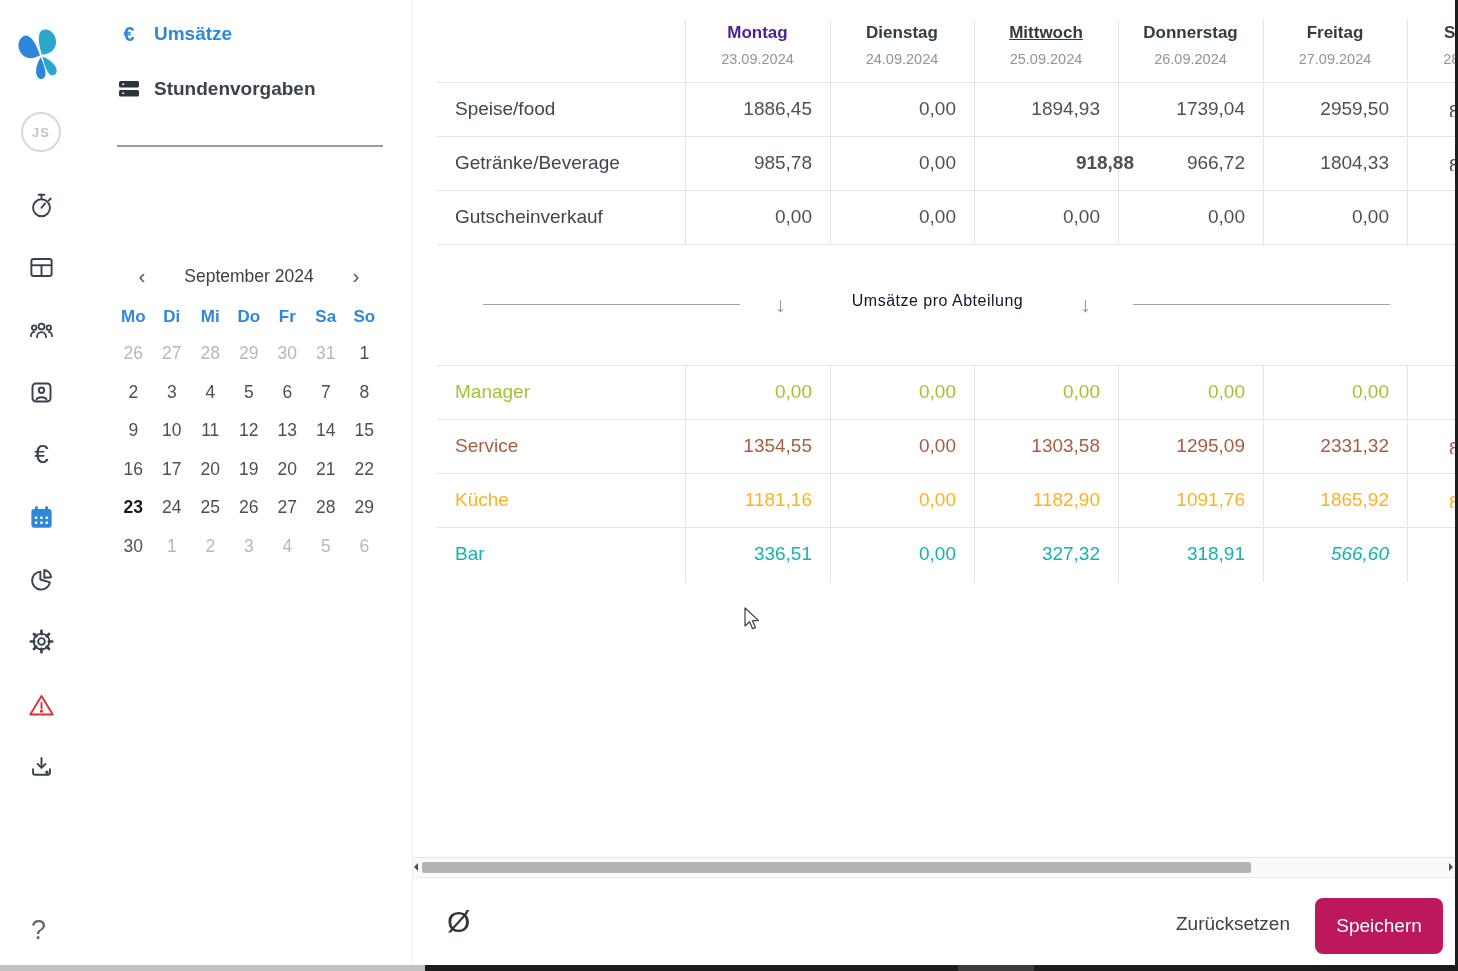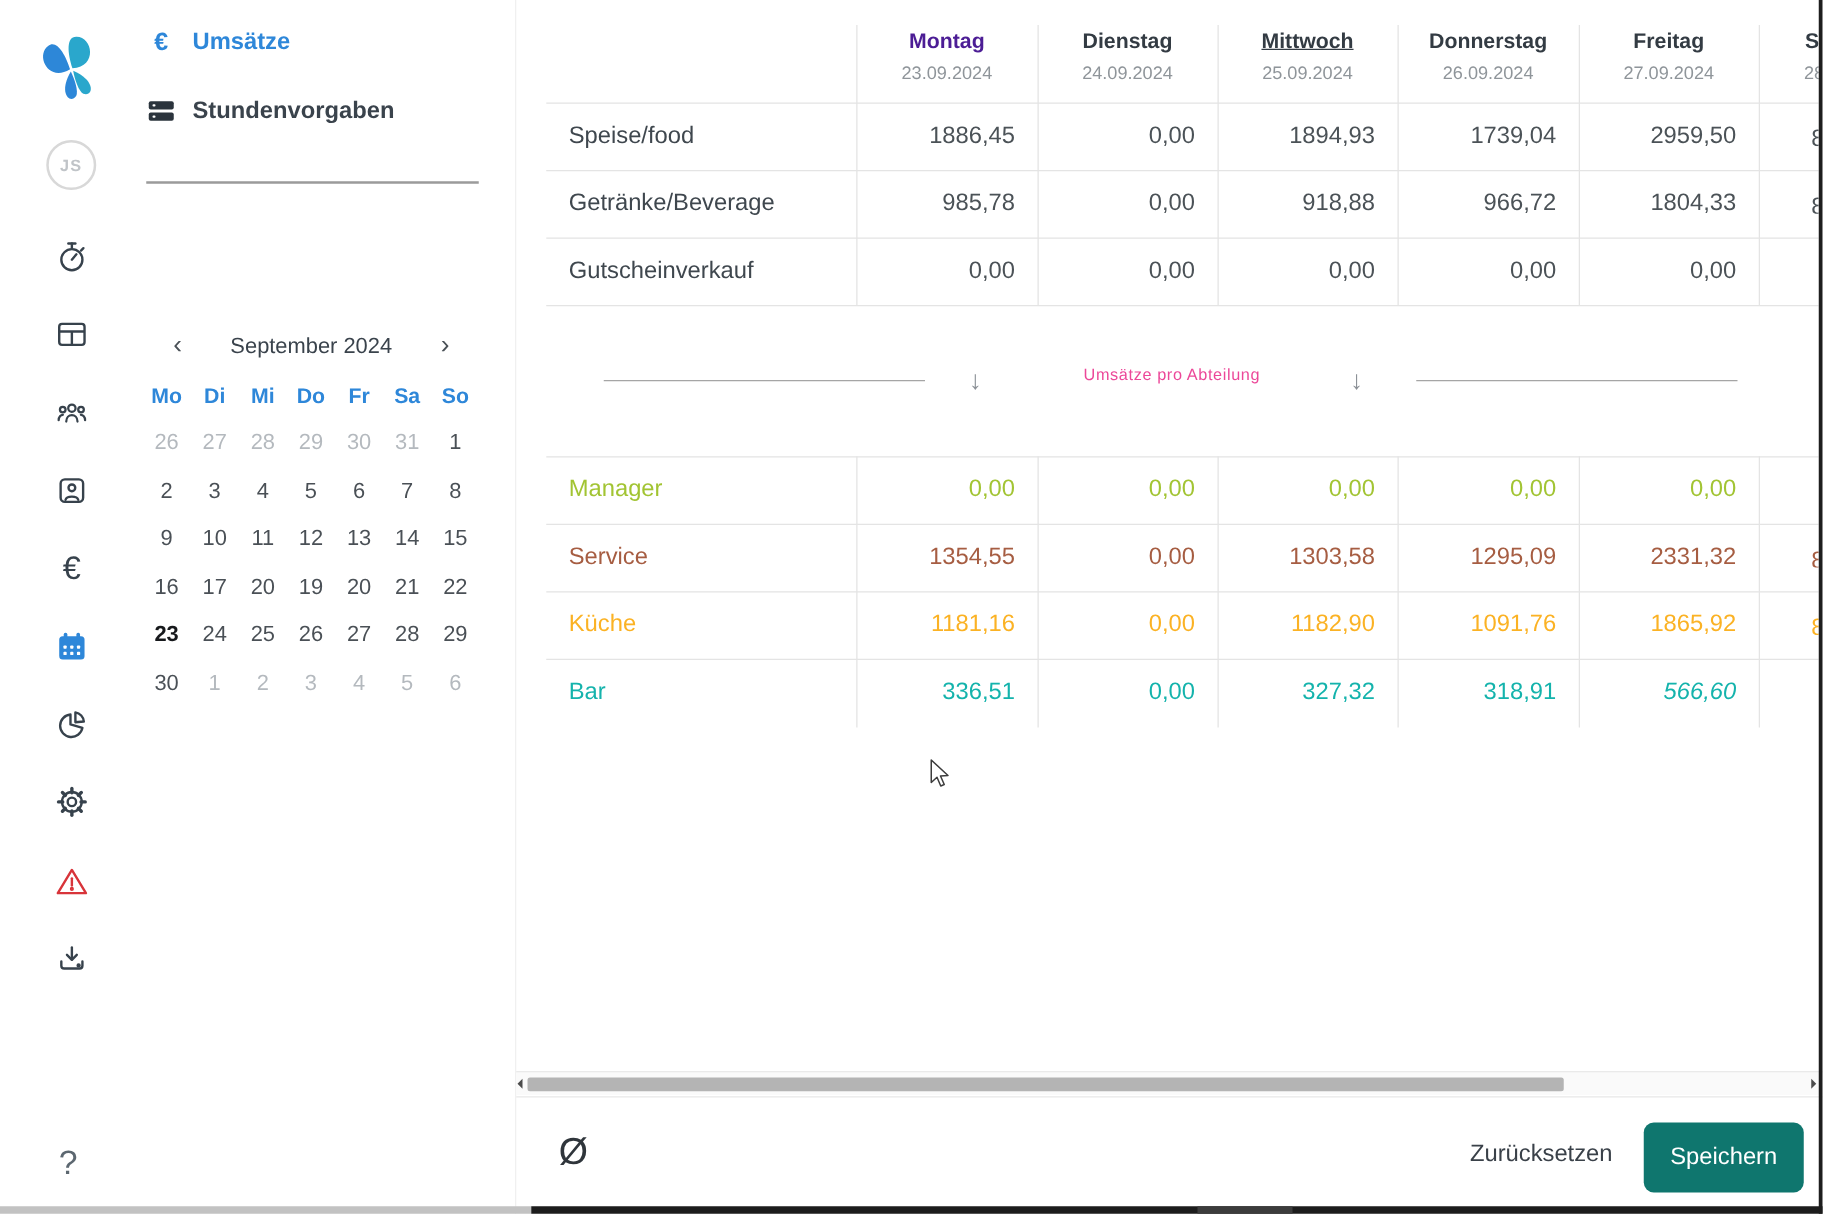--- a/index.html
+++ b/index.html
@@ -4,21 +4,21 @@
 <style>
   html,body{margin:0;padding:0;}
   body{
     width:1458px;height:971px;position:relative;overflow:hidden;
     background:#ffffff;
     font-family:"Liberation Sans", sans-serif;
     -webkit-font-smoothing:antialiased;
   }
 
   
-  .rail{position:absolute;left:16px;top:0;width:83px;height:689px;background:#fff;border-right:1px solid #ececec;}
+  .rail{position:absolute;left:0;top:0;width:83px;height:689px;background:#fff;border-right:1px solid #ececec;}
   .rail .logo{position:absolute;left:12px;top:24px;}
   .avatar{position:absolute;left:21px;top:112px;width:40px;height:40px;border:2px solid #d8d8d8;border-radius:50%;
     color:#c0c4c8;font-size:13px;font-weight:700;letter-spacing:1px;display:flex;align-items:center;justify-content:center;box-sizing:border-box;}
   .rail-icon{position:absolute;left:28px;width:27px;height:27px;}
   .rail-icon svg{width:27px;height:27px;display:block;}
   .help{position:absolute;left:31px;top:915px;font-size:27px;color:#5c6770;}
 
   
   .panel{position:absolute;left:83px;top:0;width:330px;height:971px;background:#fff;border-right:1px solid #f0f0f0;box-sizing:border-box;}
   .nav-item{position:absolute;left:34px;height:28px;line-height:28px;font-size:19px;font-weight:600;display:flex;align-items:center;cursor:default;}
@@ -40,34 +40,34 @@
   .cal-day.muted{color:#b4b9be;}
   .cal-day.selected{color:#17191c;font-weight:700;}
 
   
   #tables-layer{position:absolute;left:0;top:0;width:1455px;height:971px;overflow:hidden;}
   #tables-layer div{position:absolute;white-space:nowrap;}
 
   
   .sec-line{position:absolute;top:304px;height:1px;background:#a5a5a5;}
   .sec-arrow{position:absolute;top:293px;font-size:21px;color:#8b9096;}
-  .sec-label{position:absolute;top:292px;left:815px;width:245px;text-align:center;font-size:13px;color:#ec4899;letter-spacing:.5px;}
+  .sec-label{position:absolute;top:292px;left:815px;width:245px;text-align:center;font-size:16px;color:#0f172a;letter-spacing:.5px;}
 
   
   .hsb-line-top{position:absolute;left:413px;top:857px;width:1045px;height:1px;background:#e3e3e3;}
   .hsb-track{position:absolute;left:413px;top:858px;width:1045px;height:18px;background:#fafafa;}
   .hsb-thumb{position:absolute;left:422px;top:862px;width:829px;height:11px;background:#b4b4b4;border-radius:2px;}
   .hsb-arrow-l{position:absolute;left:414px;top:863px;width:0;height:0;border:4px solid transparent;border-right-color:#4c4c4c;border-left:none;}
   .hsb-arrow-r{position:absolute;left:1449px;top:863px;width:0;height:0;border:4px solid transparent;border-left-color:#4c4c4c;border-right:none;}
 
   
   .footer-line{position:absolute;left:413px;top:877px;width:1045px;height:1px;background:#e8e8e8;}
   .avg-symbol{position:absolute;left:447px;top:905px;font-size:30px;color:#2f353b;}
   .reset-btn{position:absolute;left:1120px;top:913px;width:170px;text-align:right;font-size:19px;color:#3a4149;cursor:default;}
-  .save-btn{position:absolute;left:1315px;top:898px;width:128px;height:56px;background:#0f766e;border-radius:8px;
+  .save-btn{position:absolute;left:1315px;top:898px;width:128px;height:56px;background:#be185d;border-radius:8px;
     color:#fff;font-size:19px;font-weight:500;display:flex;align-items:center;justify-content:center;cursor:default;}
 
   
   .right-strip{position:absolute;left:1455px;top:0;width:3px;height:971px;background:#1e1e1e;}
   .bottom-strip-l{position:absolute;left:0;top:965px;width:425px;height:6px;background:#c2c2c2;}
   .bottom-strip-d{position:absolute;left:425px;top:965px;width:1033px;height:6px;background:#1c1c1c;}
   .bottom-strip-t{position:absolute;left:958px;top:965px;width:76px;height:6px;background:#3c3c3c;}
 
   .cursor{position:absolute;left:741px;top:607px;}
 </style>
@@ -281,21 +281,21 @@
     <div style="left: 455px; top: 98px; font-size: 19px; color: rgb(63, 71, 78);">Speise/food</div>
     <div style="left: 693px; top: 98px; width: 119px; text-align: right; font-size: 19px; color: rgb(75, 82, 87);">1886,45</div>
     <div style="left: 838px; top: 98px; width: 118px; text-align: right; font-size: 19px; color: rgb(75, 82, 87);">0,00</div>
     <div style="left: 982px; top: 98px; width: 118px; text-align: right; font-size: 19px; color: rgb(75, 82, 87);">1894,93</div>
     <div style="left: 1126px; top: 98px; width: 119px; text-align: right; font-size: 19px; color: rgb(75, 82, 87);">1739,04</div>
     <div style="left: 1271px; top: 98px; width: 118px; text-align: right; font-size: 19px; color: rgb(75, 82, 87);">2959,50</div>
     <div style="left: 1449px; top: 101px; width: 6px; height: 16px; overflow: hidden; font-size: 19px; color: rgb(75, 82, 87);">8</div>
     <div style="left: 455px; top: 152px; font-size: 19px; color: rgb(63, 71, 78);">Getränke/Beverage</div>
     <div style="left: 693px; top: 152px; width: 119px; text-align: right; font-size: 19px; color: rgb(75, 82, 87);">985,78</div>
     <div style="left: 838px; top: 152px; width: 118px; text-align: right; font-size: 19px; color: rgb(75, 82, 87);">0,00</div>
-    <div style="left: 982px; top: 152px; width: 118px; text-align: right; font-size: 19px; color: rgb(75, 82, 87);">918,88</div>
+    <div style="left: 1016px; top: 152px; width: 118px; text-align: right; font-size: 19px; color: rgb(75, 82, 87); font-weight: bold;">918,88</div>
     <div style="left: 1126px; top: 152px; width: 119px; text-align: right; font-size: 19px; color: rgb(75, 82, 87);">966,72</div>
     <div style="left: 1271px; top: 152px; width: 118px; text-align: right; font-size: 19px; color: rgb(75, 82, 87);">1804,33</div>
     <div style="left: 1449px; top: 155px; width: 6px; height: 16px; overflow: hidden; font-size: 19px; color: rgb(75, 82, 87);">8</div>
     <div style="left: 455px; top: 206px; font-size: 19px; color: rgb(63, 71, 78);">Gutscheinverkauf</div>
     <div style="left: 693px; top: 206px; width: 119px; text-align: right; font-size: 19px; color: rgb(75, 82, 87);">0,00</div>
     <div style="left: 838px; top: 206px; width: 118px; text-align: right; font-size: 19px; color: rgb(75, 82, 87);">0,00</div>
     <div style="left: 982px; top: 206px; width: 118px; text-align: right; font-size: 19px; color: rgb(75, 82, 87);">0,00</div>
     <div style="left: 1126px; top: 206px; width: 119px; text-align: right; font-size: 19px; color: rgb(75, 82, 87);">0,00</div>
     <div style="left: 1271px; top: 206px; width: 118px; text-align: right; font-size: 19px; color: rgb(75, 82, 87);">0,00</div>
     <div style="left: 685px; top: 365px; width: 1px; height: 217px; background: rgb(228, 228, 228);"></div>

